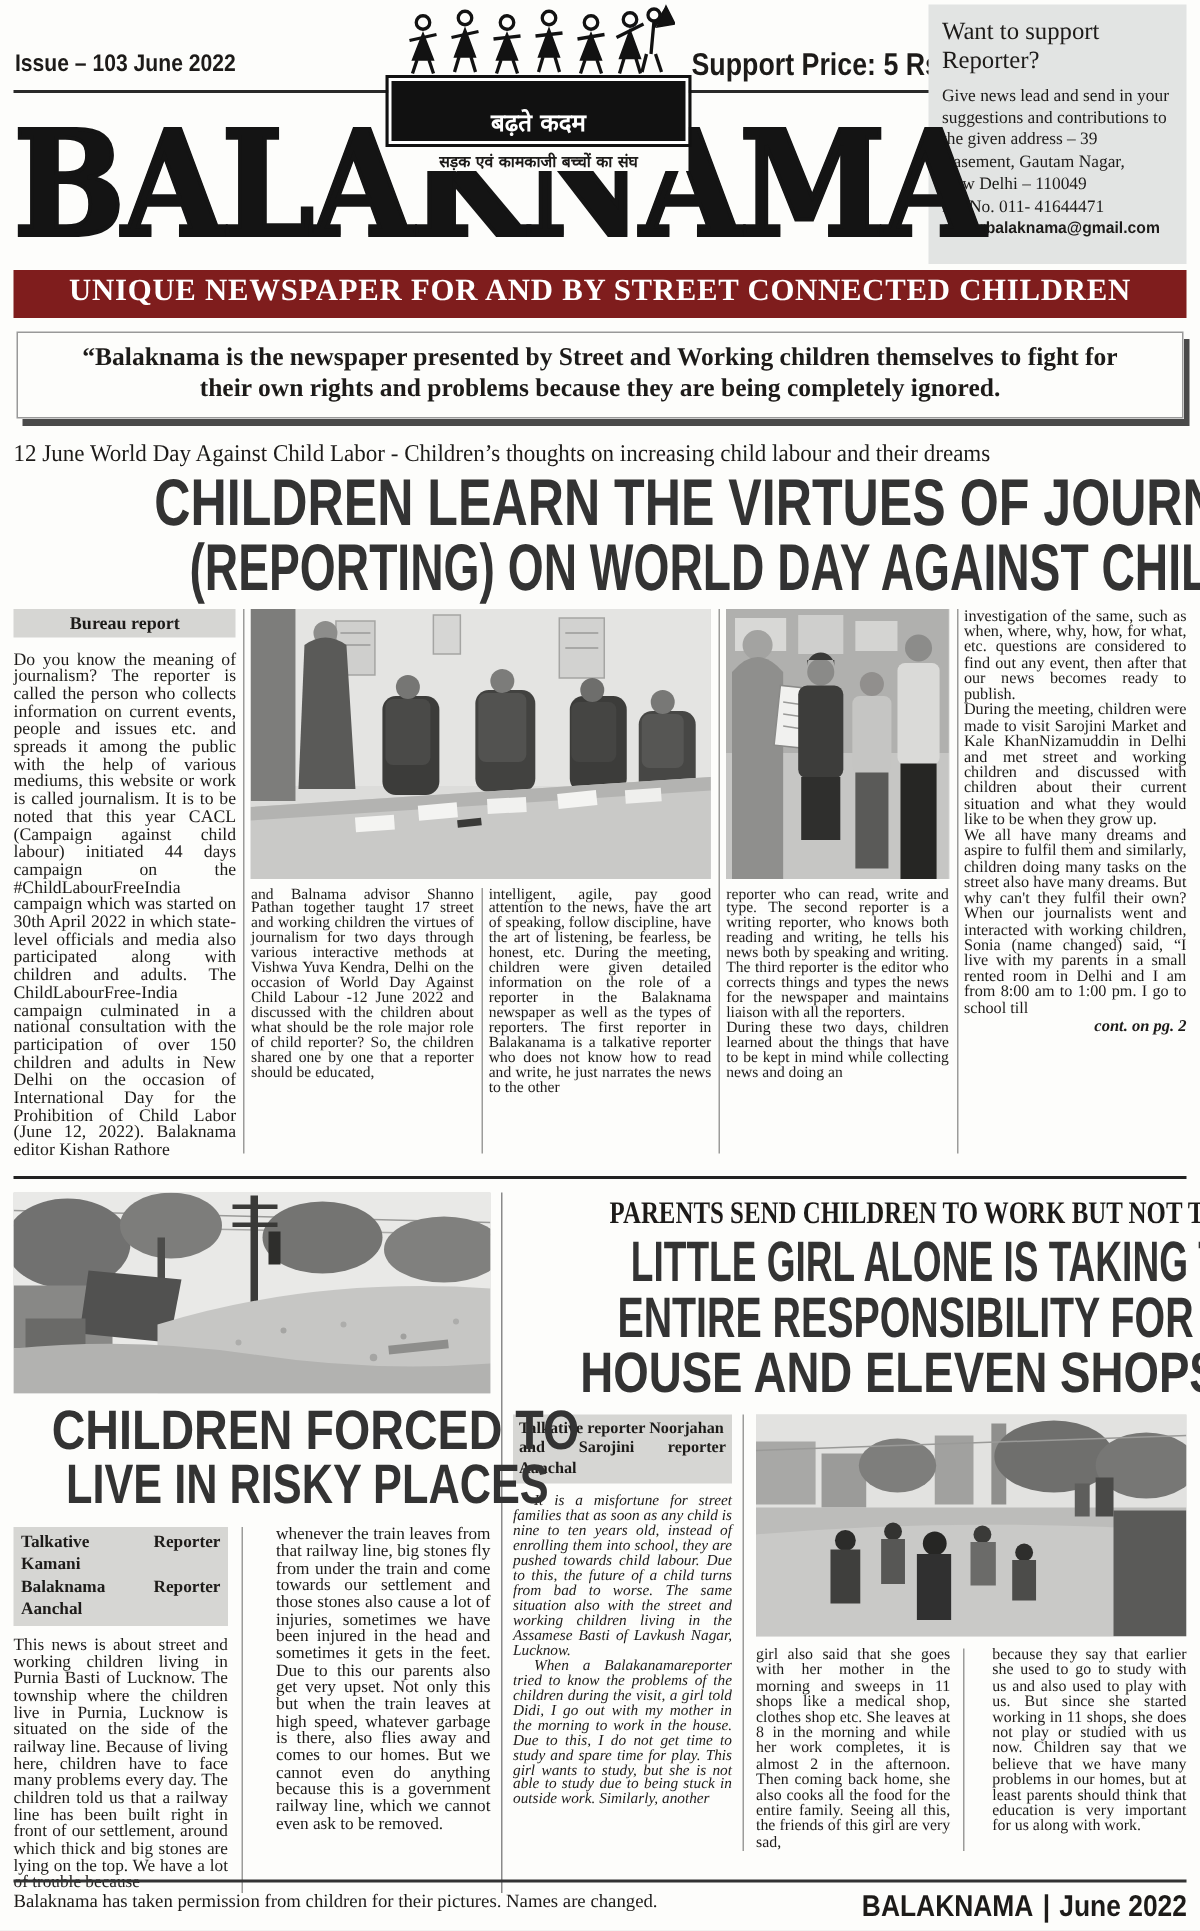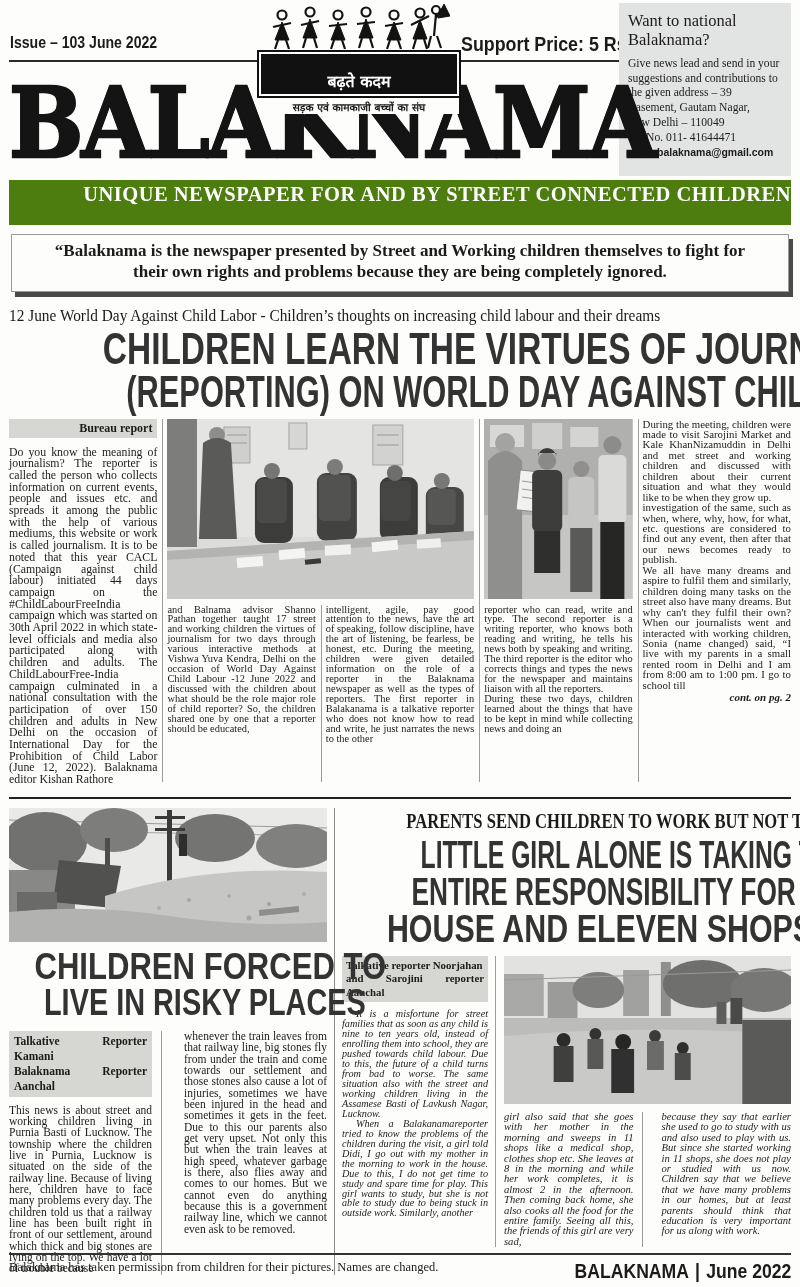--- a/index.html
+++ b/index.html
@@ -16,41 +16,41 @@
   .logo-band { background:#111; color:#fff; font-family:"DejaVu Sans",sans-serif; font-weight:bold; font-size:16px; line-height:1.2; padding:18px 6px 3px; border:2px solid #fff; outline:2px solid #111; }
   .logo-sub { font-family:"DejaVu Sans",sans-serif; font-weight:bold; font-size:10.5px; padding-top:4px; }
   .support-price { position:absolute; left:452px; top:32px; font-family:"Liberation Sans",sans-serif; font-weight:bold; font-size:21px; transform:scaleX(.85); transform-origin:left center; white-space:nowrap; }
   .support-box { position:absolute; right:0; top:3px; width:172px; height:173px; background:#e2e4e3; padding:8px 9px; }
   .sb-head { font-size:16.5px; line-height:1.18; margin-bottom:7px; }
   .sb-body, .sb-line { font-size:11.6px; line-height:1.27; }
   .sb-email { font-family:"Liberation Sans",sans-serif; font-weight:bold; font-size:10.8px; margin-top:1px; transform:scaleX(.97); transform-origin:left center; white-space:nowrap; }
   .paper-title { position:absolute; left:0; top:74px; font-family:"DejaVu Serif",serif; font-weight:bold; font-size:88px; line-height:1; letter-spacing:-2px; color:#141414; -webkit-text-stroke:2.5px #141414; text-shadow:1px 0 #141414,-1px 0 #141414; transform:scaleY(1.1); transform-origin:top left; white-space:nowrap; }
 
   
-  .banner { background:#4d7c0f; color:#fff; text-align:right; padding:3px 0 19px; font-weight:bold; font-size:20.5px; letter-spacing:.5px; }
+  .banner { background:#7f1d1d; color:#fff; text-align:center; padding:3px 0 6px; font-weight:bold; font-size:20.5px; letter-spacing:.5px; }
   .tagline { margin:9px 2px 0; border:1px solid #999; box-shadow:4px 5px 0 #4a4a4a; padding:5px 28px 8px; text-align:center; font-weight:bold; font-size:17px; line-height:1.25; }
   .kicker { margin:15px 0 2px; font-weight:normal; font-size:16px; white-space:nowrap; }
   .kicker span { display:inline-block; transform:scaleX(.96); transform-origin:left center; }
   .hl-line { display:block; white-space:nowrap; font-weight:bold; transform:scaleX(var(--sx,1)); transform-origin:center; }
   .lead-headline { text-align:center; color:#333; font-family:"Liberation Sans",sans-serif; margin:2px 0 6px; }
   .lead-headline .hl-line { font-size:44px; line-height:43px; }
 
   
   .lead-grid { position:relative; display:grid; grid-template-columns:repeat(5,1fr); grid-template-rows:180px auto; column-gap:10px; row-gap:6px; margin-top:4px; text-align:justify; }
   .lead-grid p { margin:0; }
   .lcol1 { grid-area:1/1/3/2; }
   .lcol2 { grid-area:2/2/3/3; }
   .lcol3 { grid-area:2/3/3/4; }
   .lcol4 { grid-area:2/4/3/5; }
   .lcol5 { grid-area:1/5/3/6; }
   .photo1 { grid-area:1/2/2/4; }
   .photo2 { grid-area:1/4/2/5; }
   .vrule { position:absolute; top:0; bottom:4px; border-left:1px solid #9c9c9a; }
   .vr1 { left:153px; } .vr2 { left:312px; top:186px; } .vr3 { left:470px; } .vr4 { left:629px; }
-  .byline-band { background:#d6d6d3; font-weight:bold; font-size:12px; line-height:1.25; padding:2px 5px; margin-bottom:9px; text-align:right; }
+  .byline-band { background:#d6d6d3; font-weight:bold; font-size:12px; line-height:1.25; padding:2px 5px; margin-bottom:9px; text-align:center; }
   .t-l1 { font-size:11.8px; line-height:11.7px; }
   .t-l234 { font-size:10.4px; line-height:9.95px; }
   .t-l5 { font-size:10.8px; line-height:10.45px; }
   .cont { text-align:right; font-weight:bold; font-style:italic; font-size:11px; margin-top:1px; }
   .photo { background:#d5d5d3; overflow:hidden; }
   .photo svg { display:block; width:100%; height:100%; }
 
   .midrule { border-top:2.5px solid #222; margin:11px 0 9px; }
 
   
@@ -74,21 +74,21 @@
   .g-body { display:flex; }
   .g-colA { flex:0 0 146px; width:146px; text-align:justify; }
   .g-colB { flex:1; min-width:0; margin-left:7px; border-left:1px solid #9c9c9a; padding-left:8px; }
   .g-byline { background:#d6d6d3; font-weight:bold; font-size:10.8px; line-height:1.25; padding:3px 4px; margin-bottom:7px; }
   .t-gA { font-size:10.2px; line-height:9.95px; }
   .indent { text-indent:14px;font-style:italic; }
   .photo4 { height:148px; margin-bottom:8px; }
   .g-subcols { display:flex; text-align:justify; }
   .g-subcols p { flex:1; min-width:0; margin:0; }
   .g-subcols p + p { border-left:1px solid #9c9c9a; margin-left:8px; padding-left:19px; }
-  .t-gsub { font-size:10.6px; line-height:10.4px;font-style:italic; }
+  .t-gsub { font-size:10.6px; line-height:10.4px; }
 
   
   .footer { position:absolute; left:9px; right:9px; bottom:4px; border-top:2px solid #333; padding-top:5px; display:flex; justify-content:space-between; align-items:flex-start; }
   .f-note { font-size:12.5px; }
   .f-brand { font-family:"Liberation Sans",sans-serif; font-weight:bold; font-size:20px; white-space:nowrap; transform:scaleX(.88); transform-origin:right center; display:flex; gap:7px; }
 </style>
 </head>
 <body>
 
 <div class="page">
@@ -154,21 +154,21 @@
             </g>
         </g>
       </svg>
       <div class="logo-band">बढ़ते कदम</div>
       <div class="logo-sub">सड़क एवं कामकाजी बच्चों का संघ</div>
     </div>
 
     <div class="support-price">Support Price: 5 Rs</div>
 
     <aside class="support-box">
-      <div class="sb-head">Want to national Balaknama?</div>
+      <div class="sb-head">Want to support Reporter?</div>
       <div class="sb-body">Give news lead and send in your suggestions and contributions to the given address – 39 Basement, Gautam Nagar,</div>
       <div class="sb-line">New Delhi – 110049</div>
       <div class="sb-line">Ph. No. 011- 41644471</div>
       <div class="sb-email">editorbalaknama@gmail.com</div>
     </aside>
 
     <h1 class="paper-title">BALAKNAMA</h1>
   </header>
 
   <div class="banner">
@@ -264,22 +264,22 @@
         <p class="t-l234">and Balnama advisor Shanno Pathan together taught 17 street and working children the virtues of journalism for two days through various interactive methods at Vishwa Yuva Kendra, Delhi on the occasion of World Day Against Child Labour -12 June 2022 and discussed with the children about what should be the role major role of child reporter? So, the children shared one by one that a reporter should be educated,</p>
       </div>
       <div class="lcol3">
         <p class="t-l234">intelligent, agile, pay good attention to the news, have the art of speaking, follow discipline, have the art of listening, be fearless, be honest, etc. During the meeting, children were given detailed information on the role of a reporter in the Balaknama newspaper as well as the types of reporters. The first reporter in Balakanama is a talkative reporter who does not know how to read and write, he just narrates the news to the other</p>
       </div>
       <div class="lcol4">
         <p class="t-l234">reporter who can read, write and type.  The second reporter is a writing reporter, who knows both reading and writing, he tells his news both by speaking and writing. The third reporter is the editor who corrects things and types the news for the newspaper and maintains liaison with all the reporters.</p>
         <p class="t-l234">During these two days, children learned about the things that have to be kept in mind while collecting news and doing an</p>
       </div>
       <div class="lcol5">
+        <p class="t-l5">investigation of the same, such as when, where, why, how, for what, etc. questions are considered to find out any event, then after that our news becomes ready to publish.</p>
         <p class="t-l5">During the meeting, children were made to visit Sarojini Market and Kale KhanNizamuddin in Delhi and met street and working children and discussed with children about their current situation and what they would like to be when they grow up.</p>
-        <p class="t-l5">investigation of the same, such as when, where, why, how, for what, etc. questions are considered to find out any event, then after that our news becomes ready to publish.</p>
         <p class="t-l5">We all have many dreams and aspire to fulfil them and similarly, children doing many tasks on the street also have many dreams. But why can't they fulfil their own? When our journalists went and interacted with working children, Sonia (name changed) said, “I live with my parents in a small rented room in Delhi and I am from 8:00 am to 1:00 pm. I go to school till</p>
         <div class="cont">cont. on pg. 2</div>
       </div>
     </div>
   </section>
 
   <div class="midrule"></div>
 
   <section class="bottom">
 

